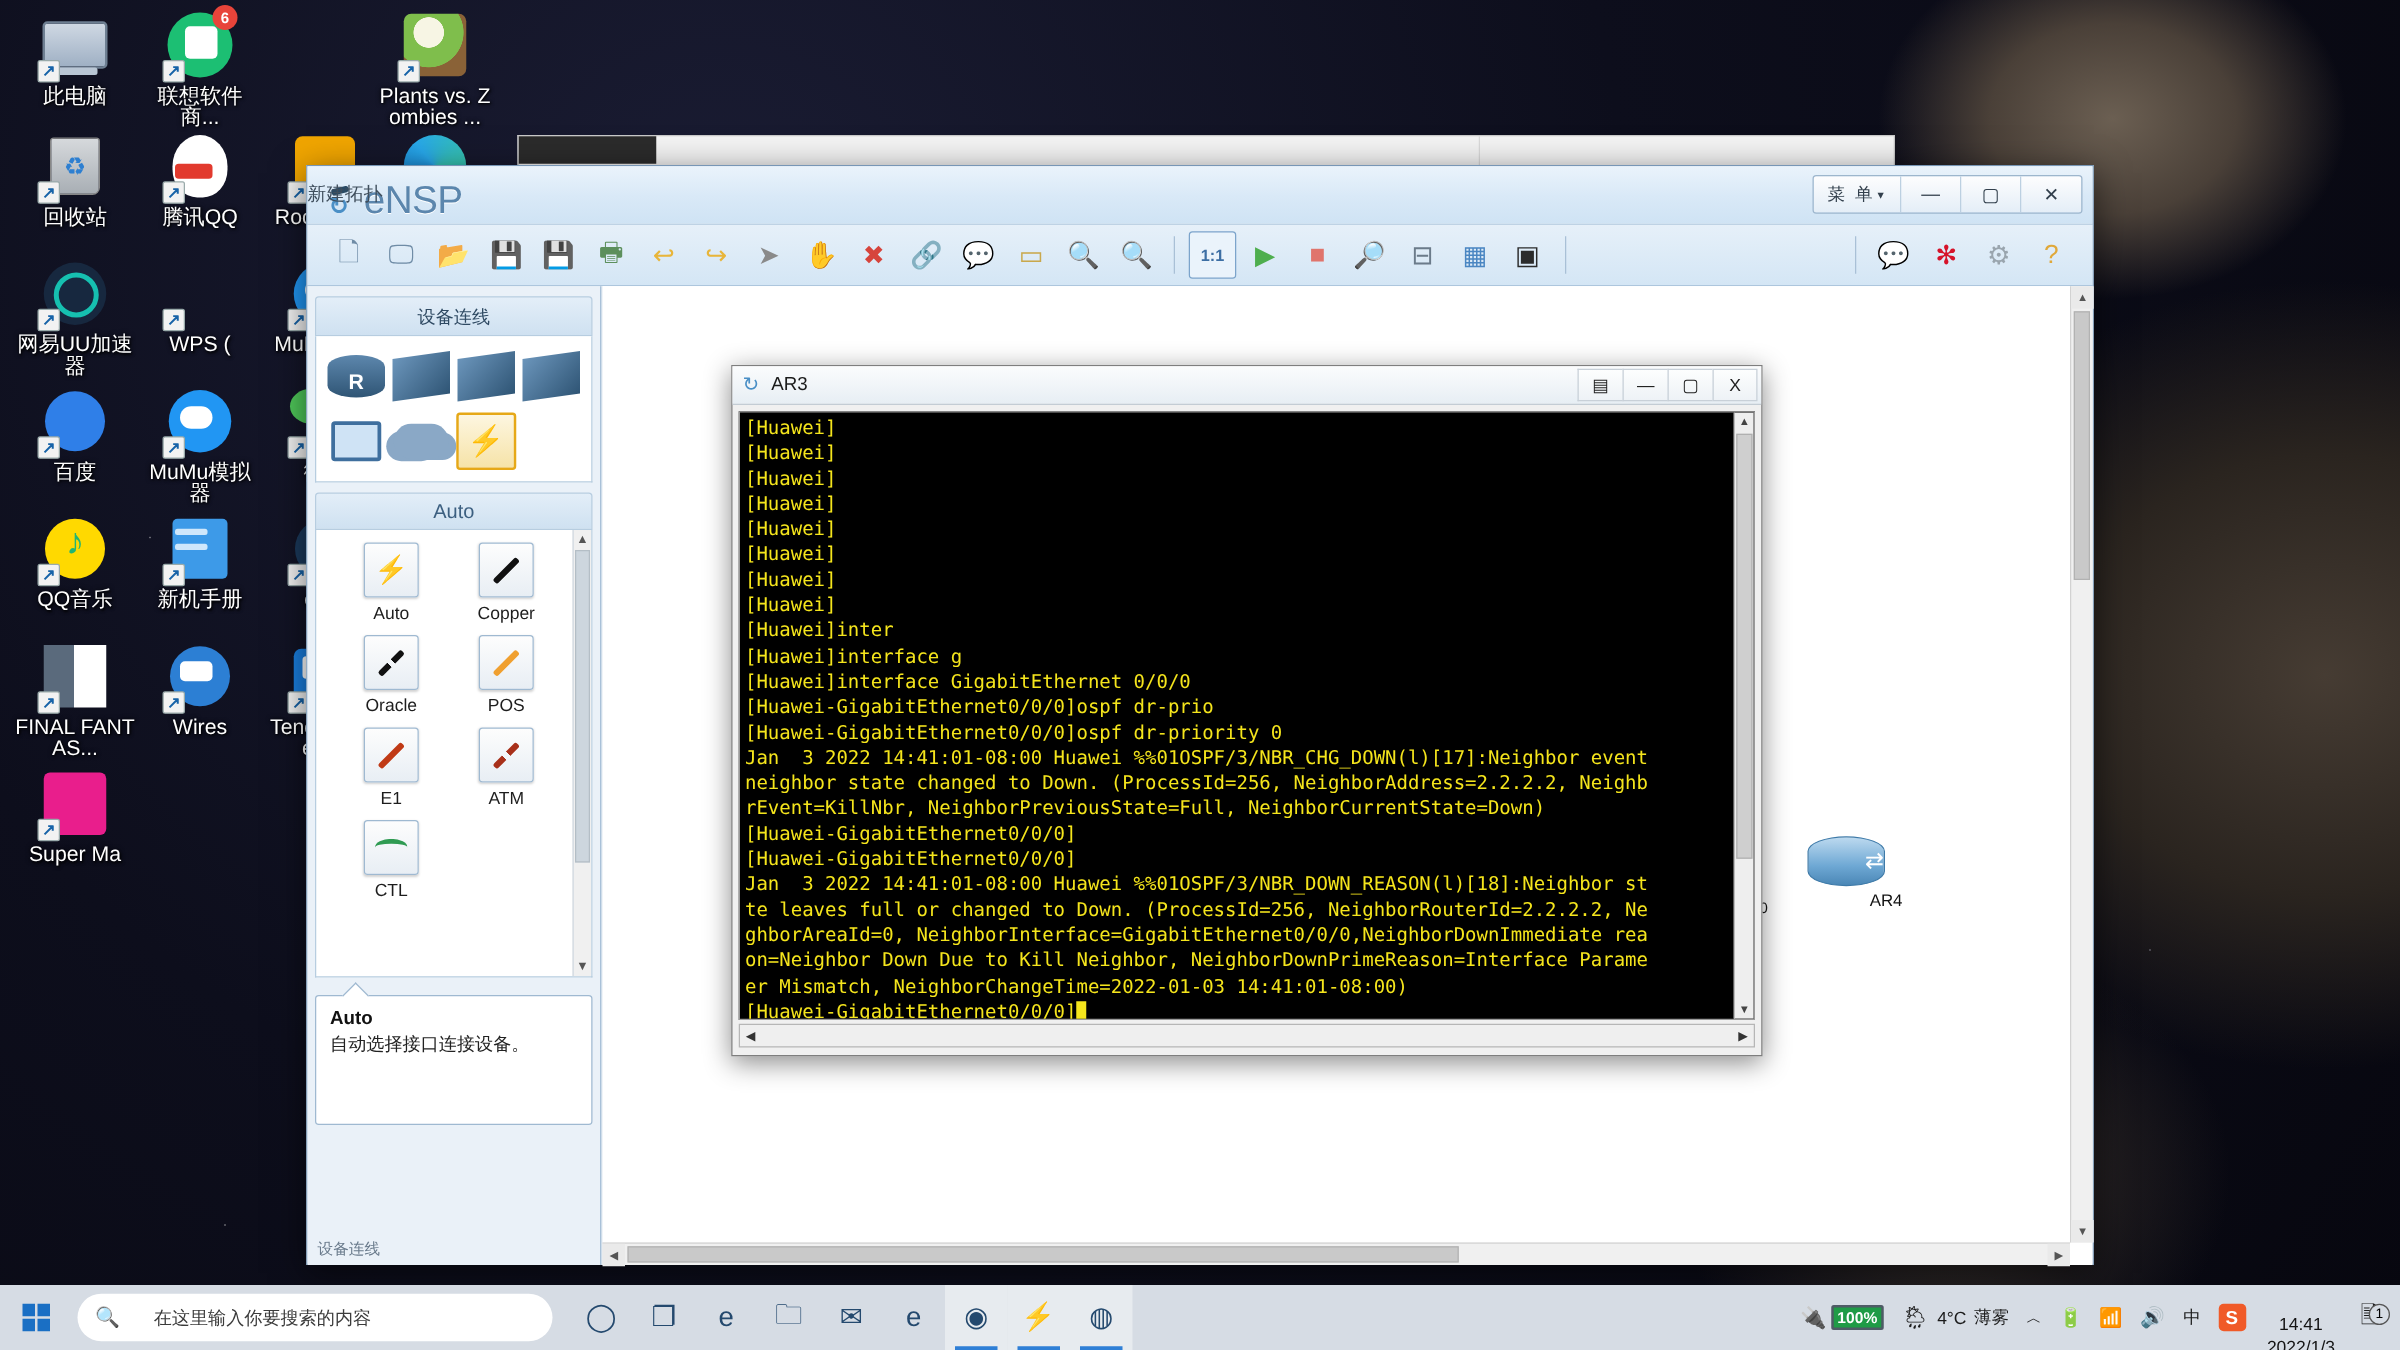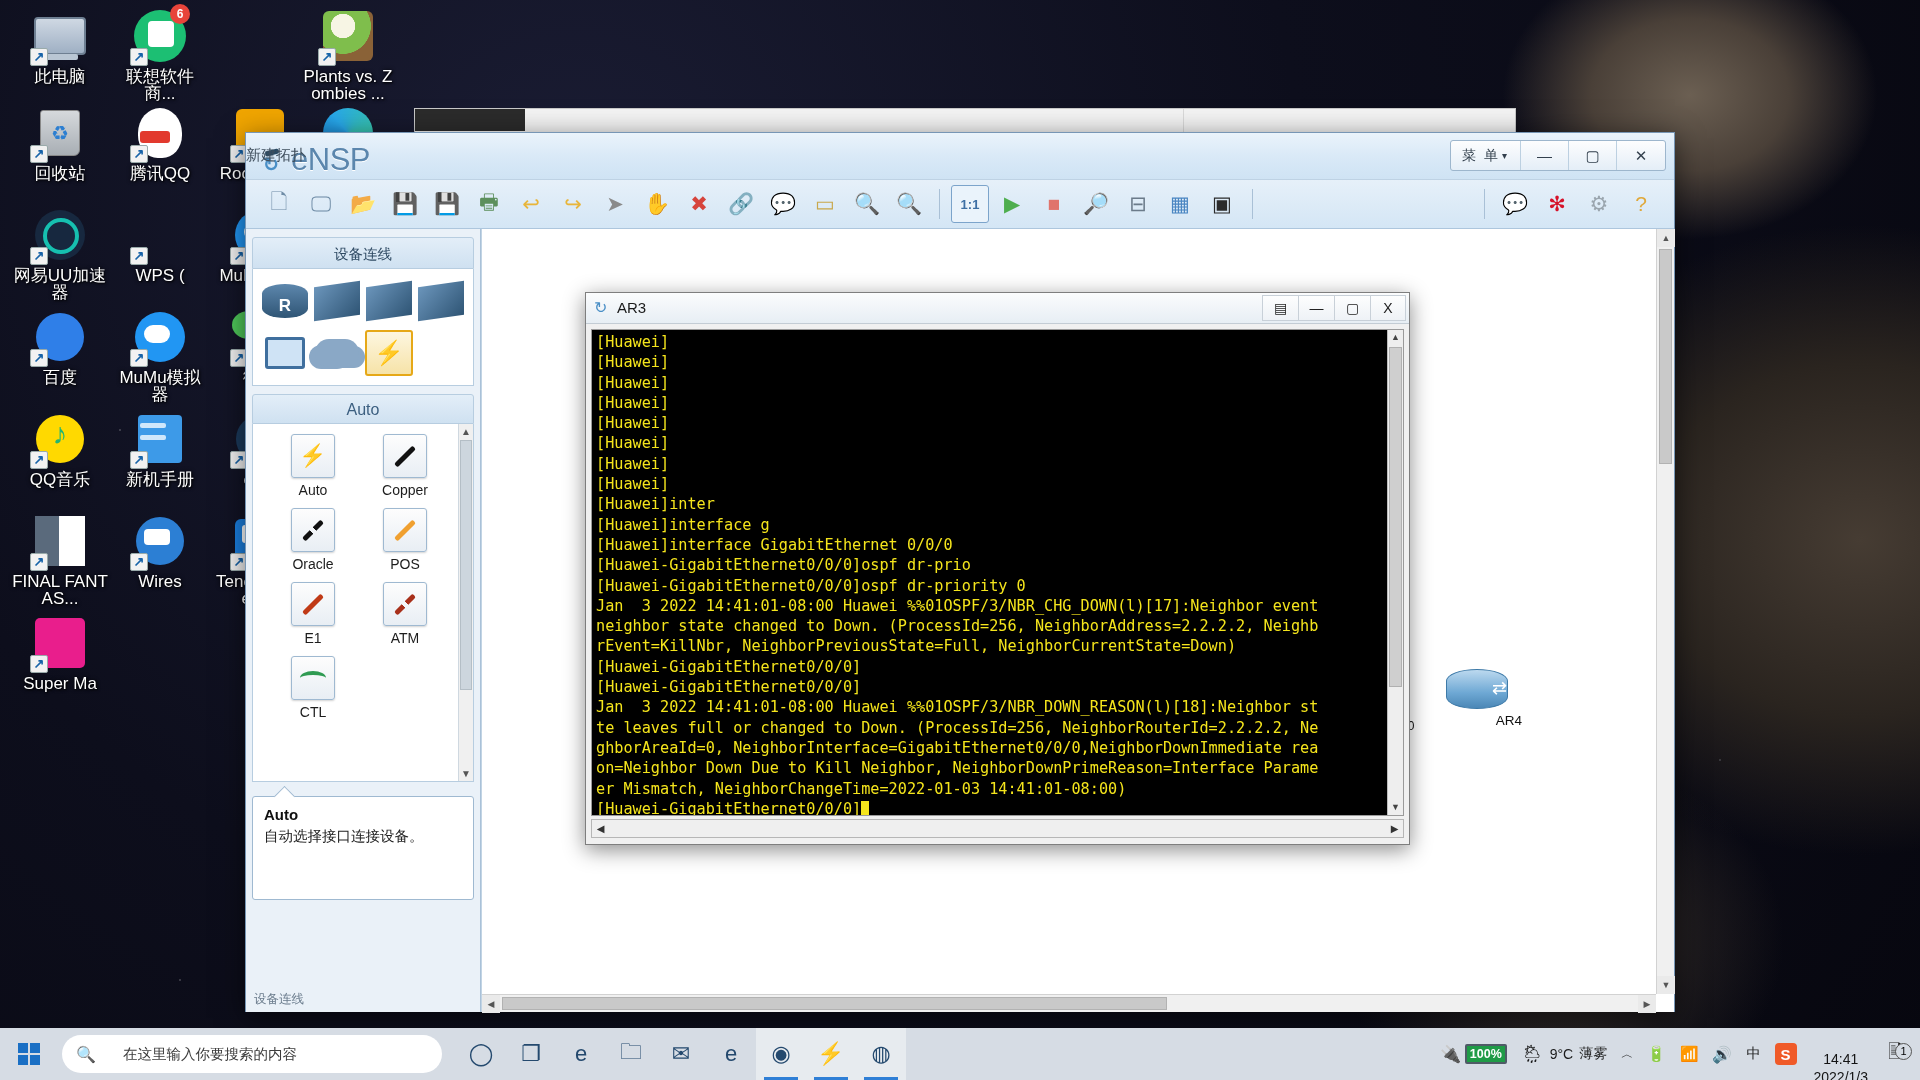--- a/index.html
+++ b/index.html
@@ -763,21 +763,21 @@
 
   <div id="tray">
     <div class="item">
       <span style="font-size:17px;color:#4b5762;margin-right:3px;">🔌</span>
       <span id="battery">
           <span class="cell">100%</span>
         </span>
     </div>
     <div class="item" style="gap:6px;">
       <span style="font-size:18px;">🌦</span>
-      <span>9°C</span>
+      <span>4°C</span>
       <span>薄雾</span>
     </div>
     <div class="item" style="font-size:12px;">︿</div>
     <div class="item" style="font-size:15px;">🔋</div>
     <div class="item" style="font-size:15px;">📶</div>
     <div class="item" style="font-size:16px;">🔊</div>
     <div class="item">中</div>
     <div class="item" style="color:#fff;background:#f05a28;border-radius:4px;padding:0;width:22px;height:22px;font-weight:bold;font-size:15px;margin:0 7px;">
       <span>S</span>
     </div>

